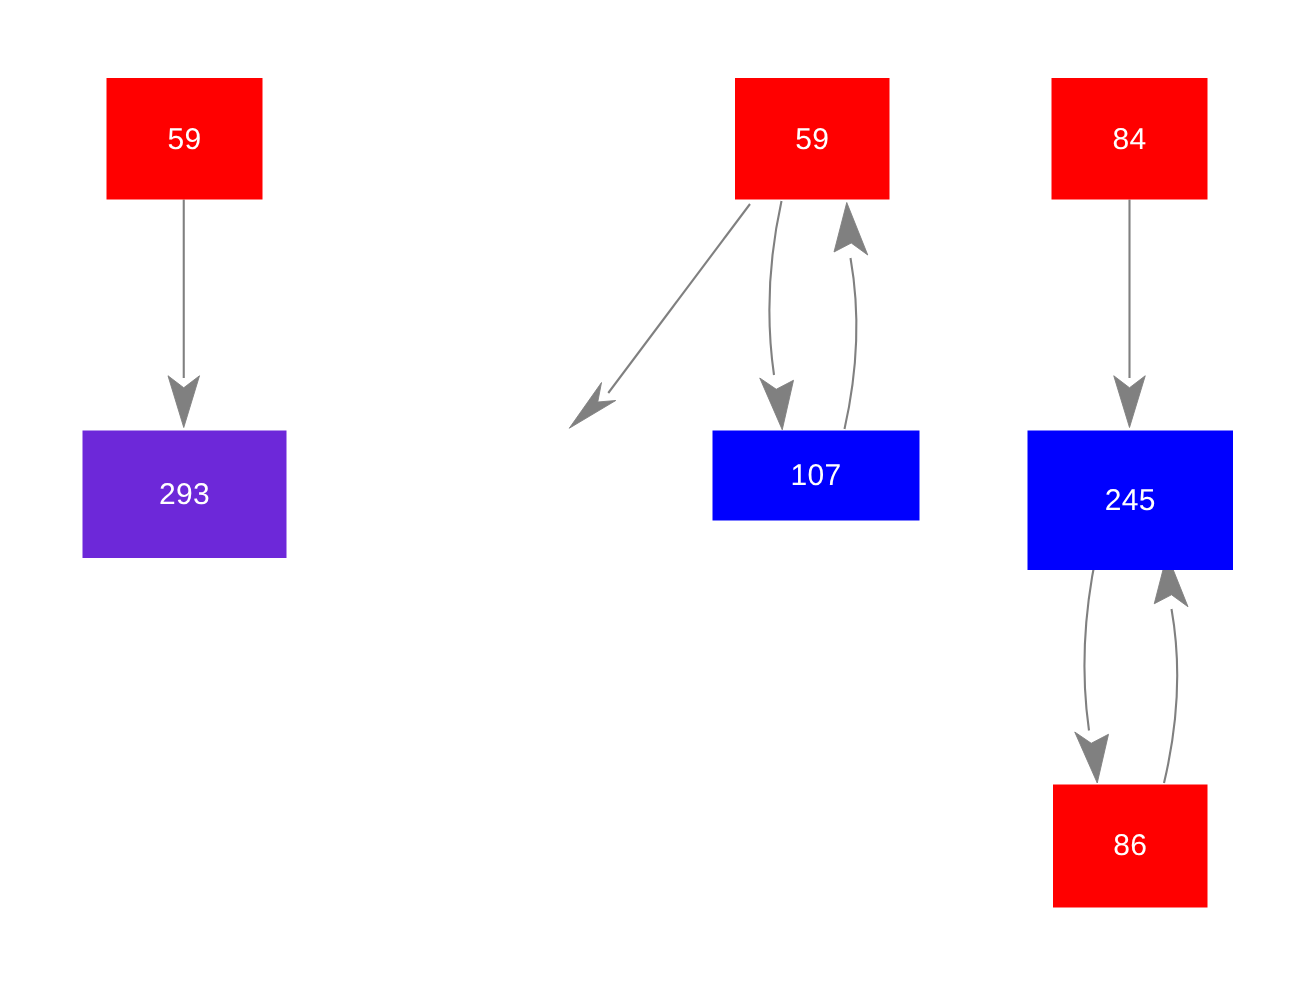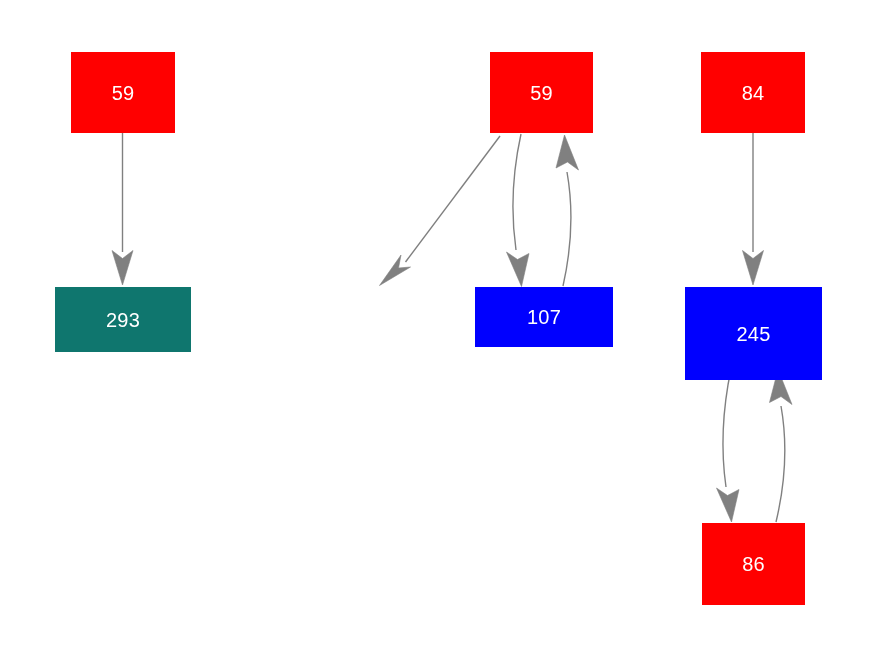--- a/index.html
+++ b/index.html
@@ -106,21 +106,21 @@
   </div>
 
   <div class="node" style="left:490px; top:52px; width:103px; height:81px; background:#ff0000;">
     <span class="node-label">59</span>
   </div>
 
   <div class="node" style="left:701px; top:52px; width:104px; height:81px; background:#ff0000;">
     <span class="node-label">84</span>
   </div>
 
-  <div class="node" style="left:55px; top:287px; width:136px; height:65px; background:#0f766e;">
+  <div class="node" style="left:55px; top:287px; width:136px; height:85px; background:#6d28d9;">
     <span class="node-label">293</span>
   </div>
 
 
   <div class="node" style="left:475px; top:287px; width:138px; height:60px; background:#0000ff;">
     <span class="node-label">107</span>
   </div>
 
   <div class="node" style="left:685px; top:287px; width:137px; height:93px; background:#0000ff;">
     <span class="node-label">245</span>

